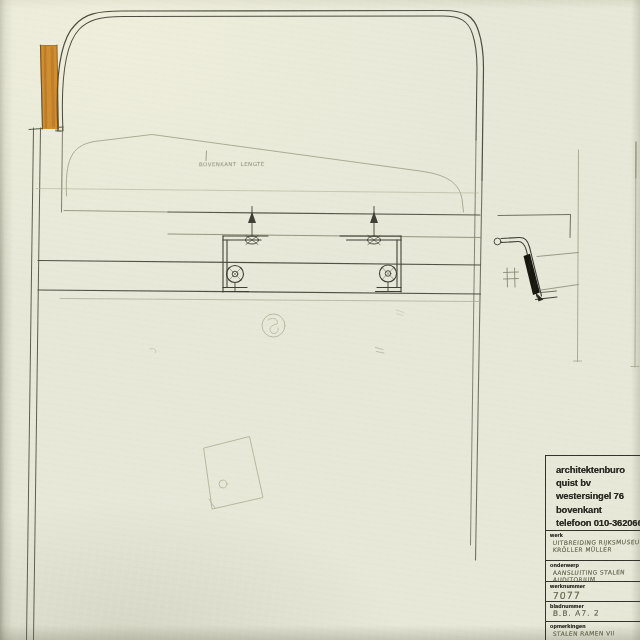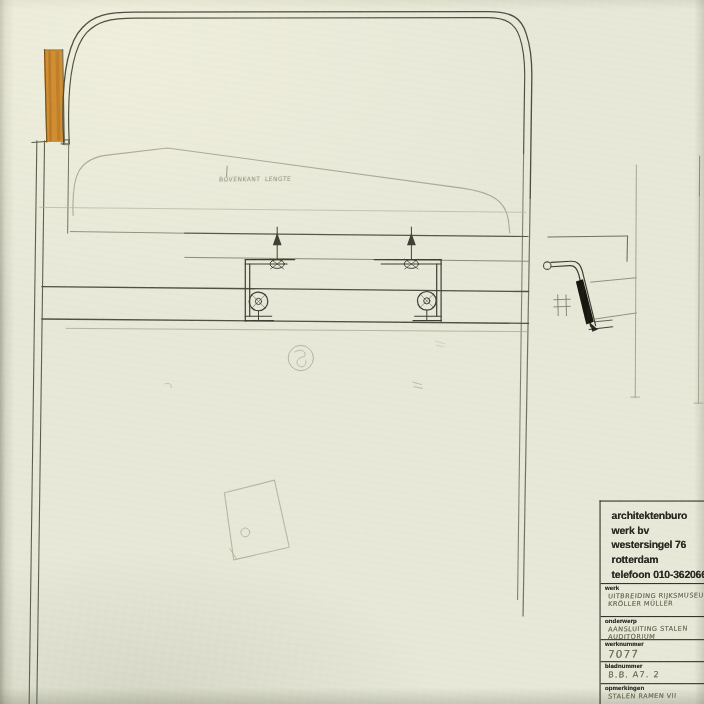--- a/index.html
+++ b/index.html
@@ -178,23 +178,23 @@
       <path d="M206.5,151 L206,160.5" stroke="#8a8c74" stroke-width="0.8"></path>
     </g>
   </svg>
 
   <div class="plan-note">bovenkant lengte</div>
 
   <div class="title-block">
 
     <div class="tb-firm">
       <div>architektenburo</div>
-      <div>werk bv</div>
+      <div>quist bv</div>
       <div>westersingel 76</div>
-      <div>rotterdam</div>
+      <div>bovenkant</div>
       <div>telefoon 010-362066</div>
     </div>
 
     <div class="tb-field" id="f-werk">
       <span class="tb-label">werk</span>
       <div class="hand">uitbreiding rijksmuseum</div>
       <div class="hand">kröller müller</div>
     </div>
 
     <div class="tb-field" id="f-onderwerp">

